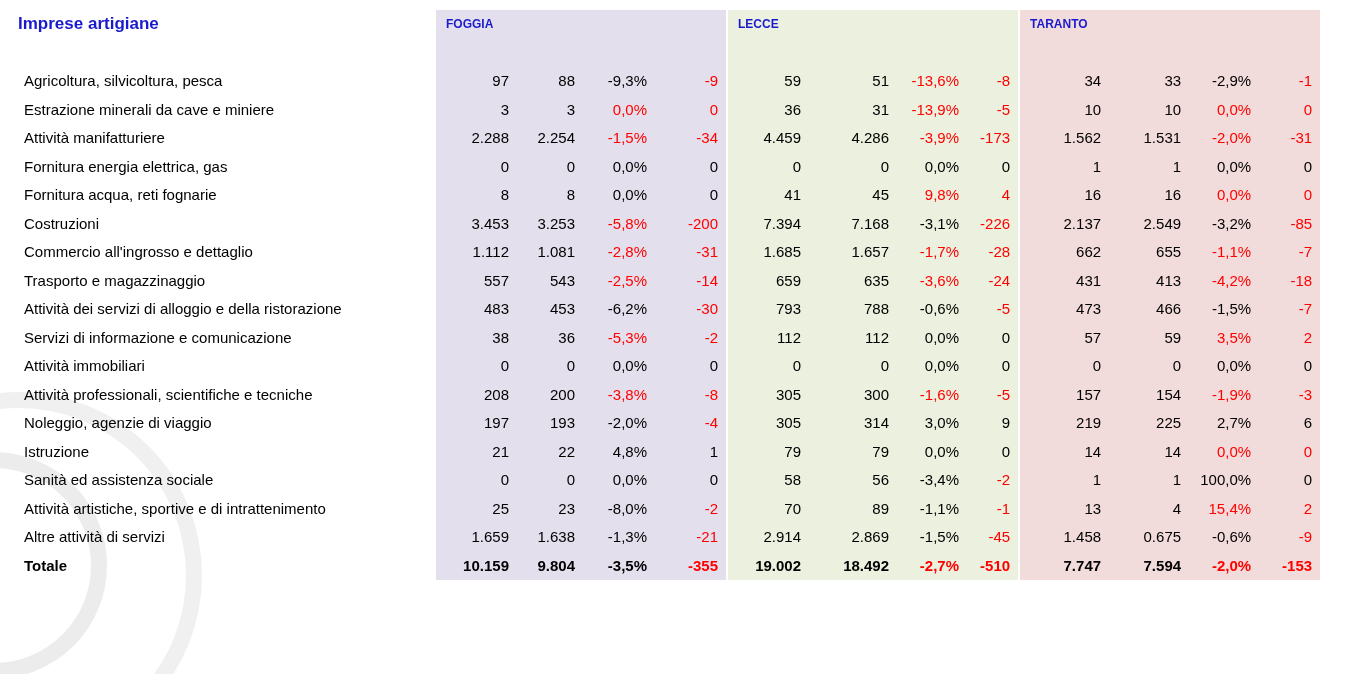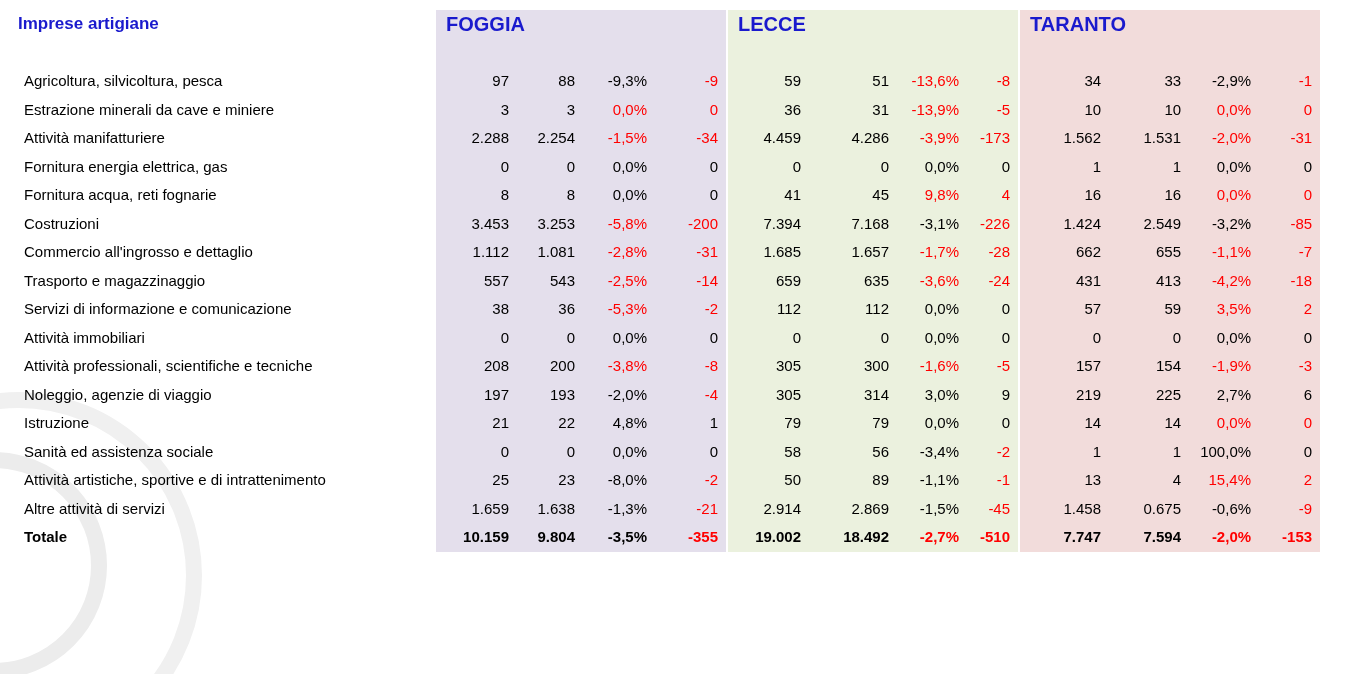--- a/index.html
+++ b/index.html
@@ -25,21 +25,21 @@
   td.num{text-align:right;}
   .bg-f{background:#E4DFEC;}
   .bg-l{background:#EBF1DE;}
   .bg-t{background:#F2DCDB;}
   .sec-start{border-left:2px solid #ffffff;}
   .blue{color:#1A1ACD;font-weight:bold;}
   .red{color:#FF0000;}
   tr.hdr td{height:28px;line-height:28px;}
   tr.spacer td{height:29px;line-height:29px;}
   td.title{font-size:17px;padding-left:18px;}
-  td.prov{text-align:left;padding-left:10px;font-size:20px;}
+  td.prov{text-align:left;padding-left:10px;font-size:12px;}
   tr.total td{font-weight:bold;margin-left:44px;}
 </style>
 </head>
 <body>
 
 <div class="wm wm1"></div>
 <div class="wm wm2"></div>
 
 <table>
   <colgroup>
@@ -150,21 +150,21 @@
       <tr>
         <td class="lbl">Costruzioni</td>
         <td class="num bg-f sec-start">3.453</td>
         <td class="num bg-f">3.253</td>
         <td class="num bg-f red">-5,8%</td>
         <td class="num bg-f red">-200</td>
         <td class="num bg-l sec-start">7.394</td>
         <td class="num bg-l">7.168</td>
         <td class="num bg-l">-3,1%</td>
         <td class="num bg-l red">-226</td>
-        <td class="num bg-t sec-start">1.424</td>
+        <td class="num bg-t sec-start">2.137</td>
         <td class="num bg-t">2.549</td>
         <td class="num bg-t">-3,2%</td>
         <td class="num bg-t red">-85</td>
       </tr>
       <tr>
         <td class="lbl">Commercio all'ingrosso e dettaglio</td>
         <td class="num bg-f sec-start">1.112</td>
         <td class="num bg-f">1.081</td>
         <td class="num bg-f red">-2,8%</td>
         <td class="num bg-f red">-31</td>
@@ -186,20 +186,35 @@
         <td class="num bg-l sec-start">659</td>
         <td class="num bg-l">635</td>
         <td class="num bg-l red">-3,6%</td>
         <td class="num bg-l red">-24</td>
         <td class="num bg-t sec-start">431</td>
         <td class="num bg-t">413</td>
         <td class="num bg-t red">-4,2%</td>
         <td class="num bg-t red">-18</td>
       </tr>
       <tr>
+        <td class="lbl">Attività dei servizi di alloggio e della ristorazione</td>
+        <td class="num bg-f sec-start">483</td>
+        <td class="num bg-f">453</td>
+        <td class="num bg-f">-6,2%</td>
+        <td class="num bg-f red">-30</td>
+        <td class="num bg-l sec-start">793</td>
+        <td class="num bg-l">788</td>
+        <td class="num bg-l">-0,6%</td>
+        <td class="num bg-l red">-5</td>
+        <td class="num bg-t sec-start">473</td>
+        <td class="num bg-t">466</td>
+        <td class="num bg-t">-1,5%</td>
+        <td class="num bg-t red">-7</td>
+      </tr>
+      <tr>
         <td class="lbl">Servizi di informazione e comunicazione</td>
         <td class="num bg-f sec-start">38</td>
         <td class="num bg-f">36</td>
         <td class="num bg-f red">-5,3%</td>
         <td class="num bg-f red">-2</td>
         <td class="num bg-l sec-start">112</td>
         <td class="num bg-l">112</td>
         <td class="num bg-l">0,0%</td>
         <td class="num bg-l">0</td>
         <td class="num bg-t sec-start">57</td>
@@ -281,21 +296,21 @@
         <td class="num bg-t">1</td>
         <td class="num bg-t">100,0%</td>
         <td class="num bg-t">0</td>
       </tr>
       <tr>
         <td class="lbl">Attività artistiche, sportive e di intrattenimento</td>
         <td class="num bg-f sec-start">25</td>
         <td class="num bg-f">23</td>
         <td class="num bg-f">-8,0%</td>
         <td class="num bg-f red">-2</td>
-        <td class="num bg-l sec-start">50</td>
+        <td class="num bg-l sec-start">70</td>
         <td class="num bg-l">89</td>
         <td class="num bg-l">-1,1%</td>
         <td class="num bg-l red">-1</td>
         <td class="num bg-t sec-start">13</td>
         <td class="num bg-t">4</td>
         <td class="num bg-t red">15,4%</td>
         <td class="num bg-t red">2</td>
       </tr>
       <tr>
         <td class="lbl">Altre attività di servizi</td>

